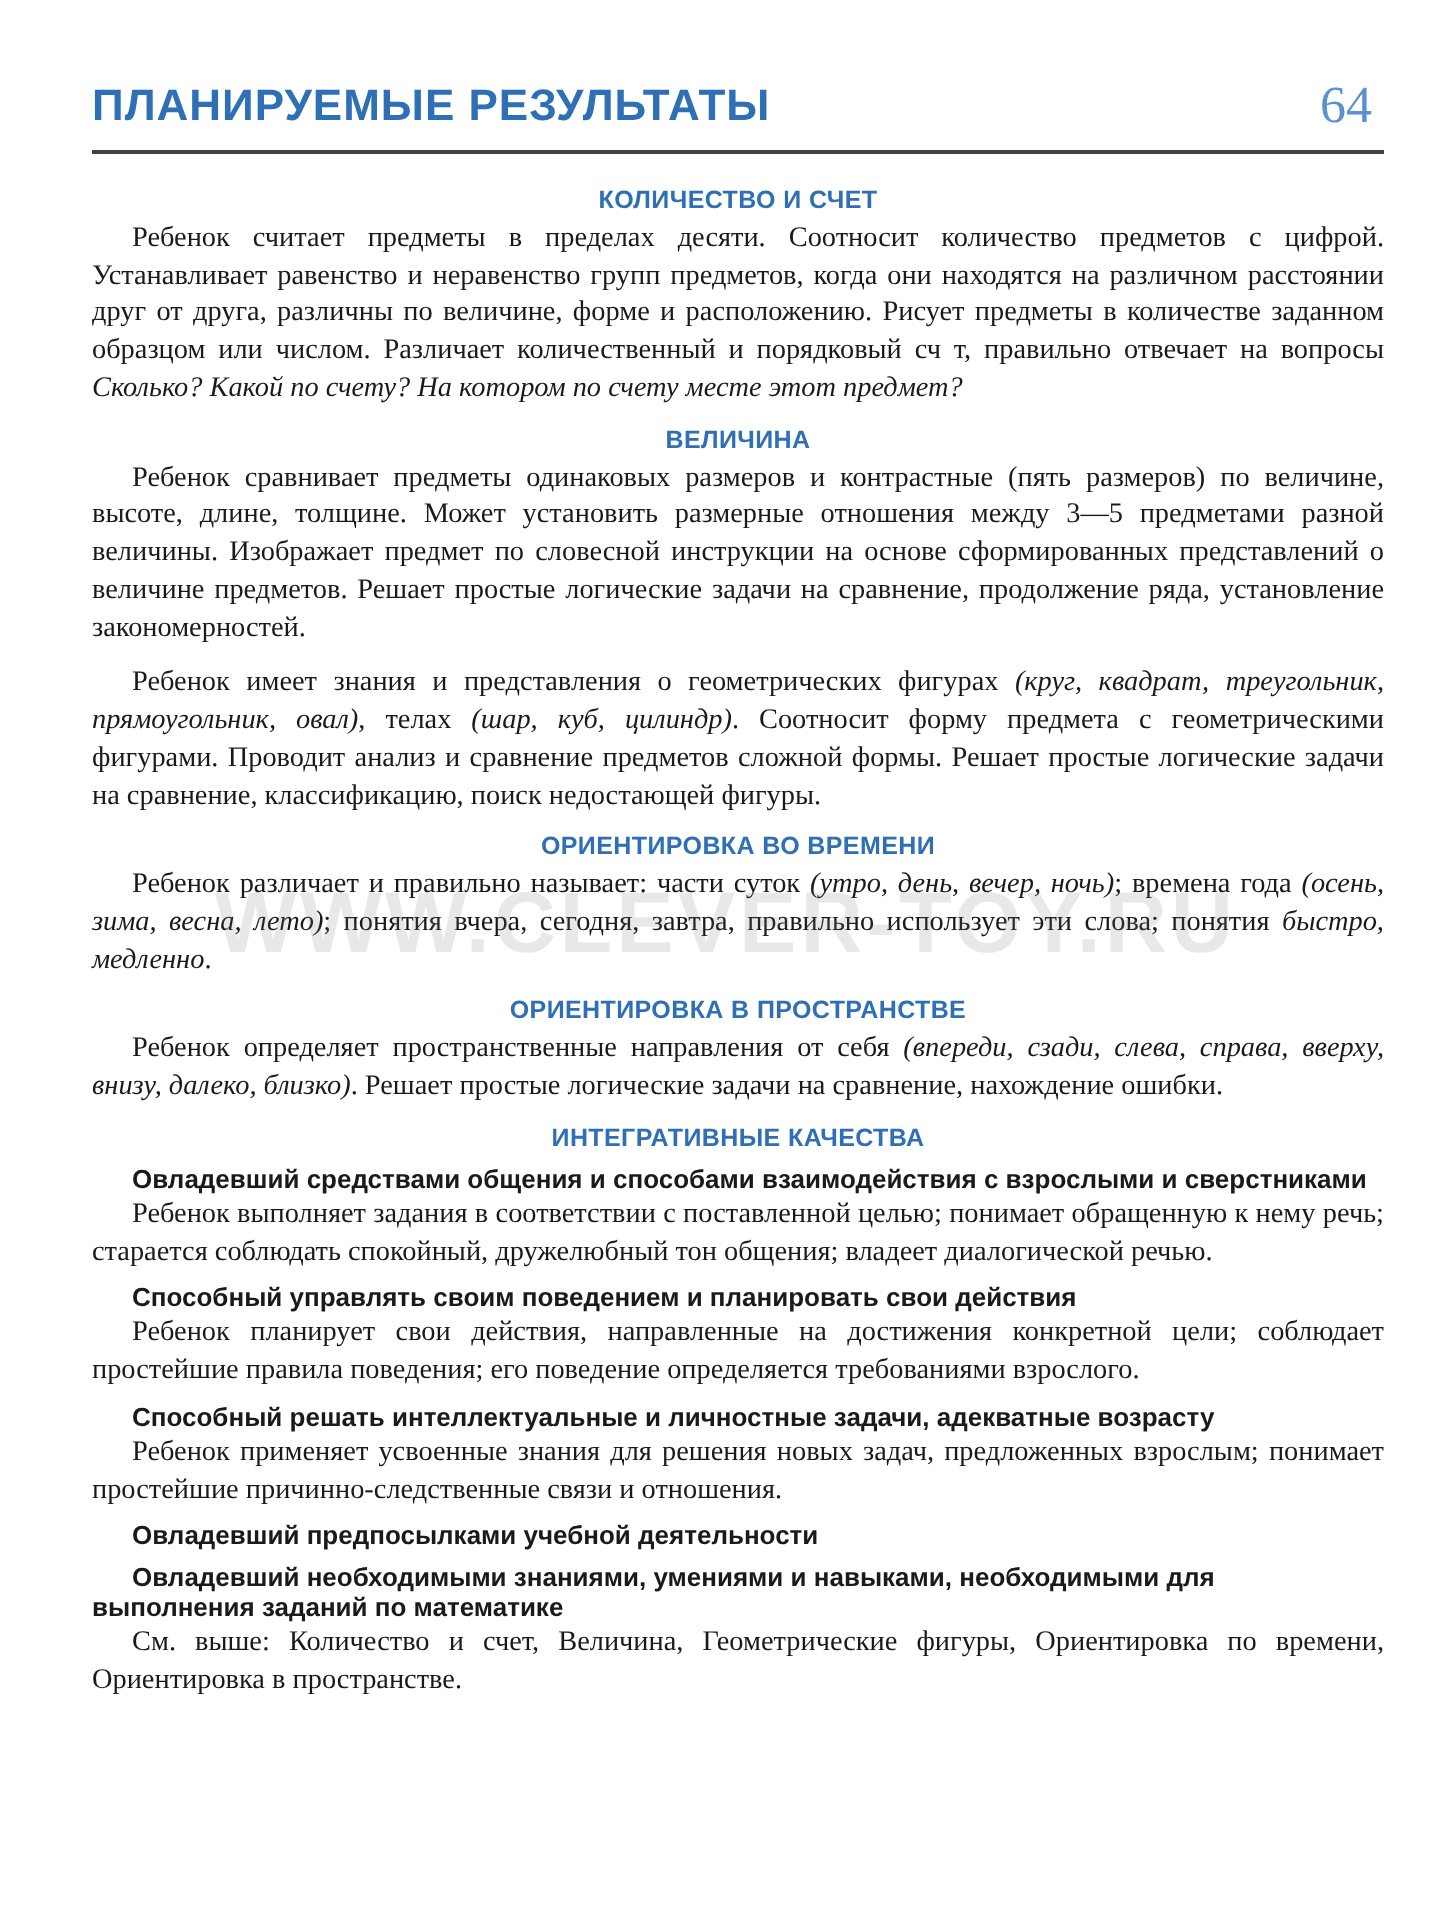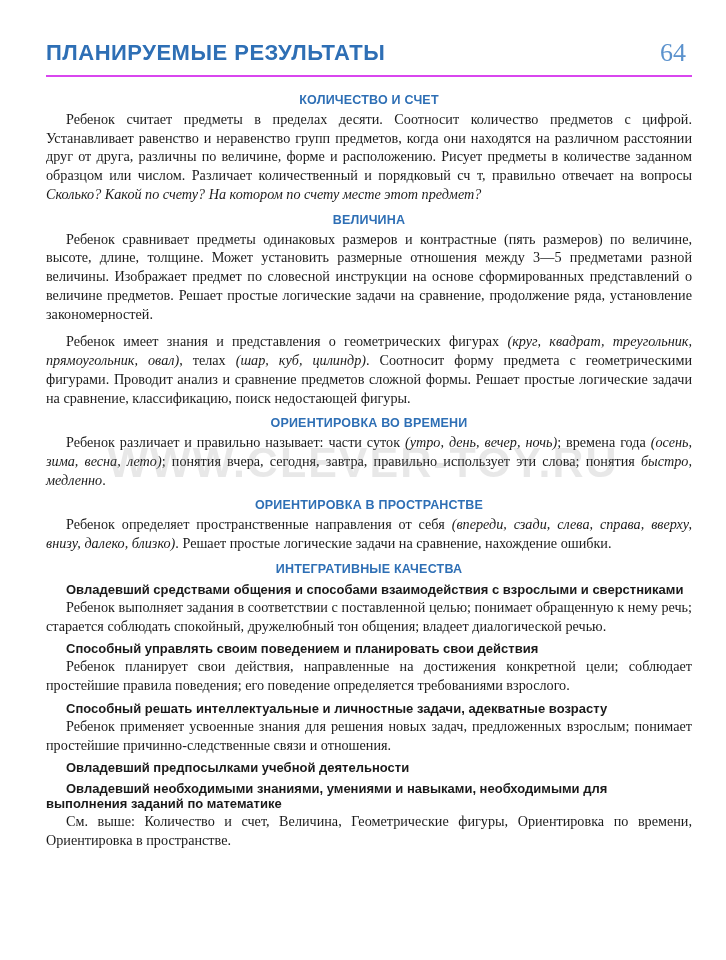--- a/index.html
+++ b/index.html
@@ -20,21 +20,21 @@
     width: 726px;
     height: 960px;
     box-sizing: border-box;
     padding: 38px 34px 20px 46px;
   }
   
   .page-header {
     display: flex;
     align-items: center;
     justify-content: space-between;
-    border-bottom: 2px solid #d946ef;
+    border-bottom: 2px solid #404040;
     padding-bottom: 7px;
     margin-bottom: 16px;
   }
   .page-title {
     font-family: "Liberation Sans", sans-serif;
     font-weight: bold;
     font-size: 22px;
     letter-spacing: 0.5px;
     color: #2e6fb5;
     text-transform: uppercase;

